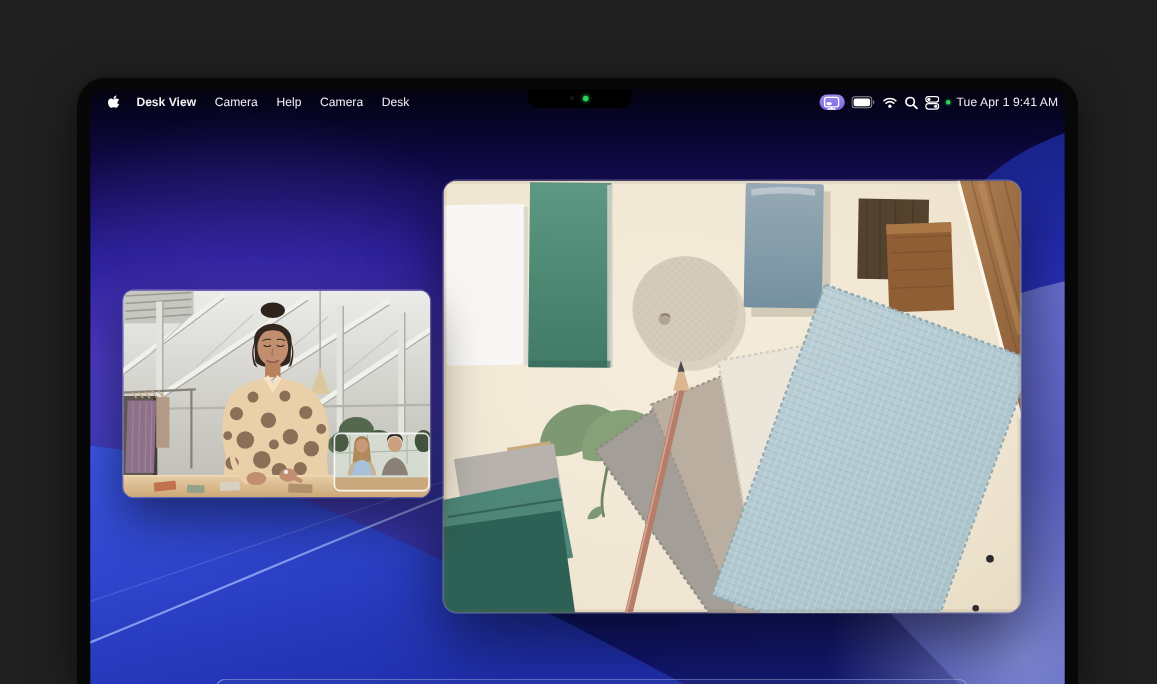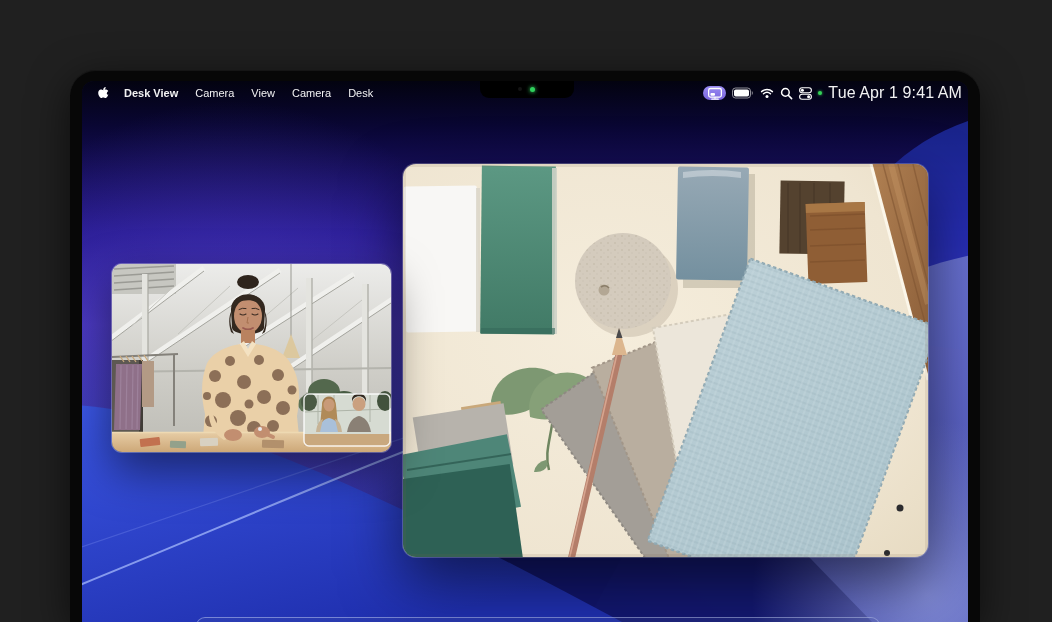--- a/index.html
+++ b/index.html
@@ -12,21 +12,21 @@
   .wallpaper{position:absolute;inset:0;}
   
   .menubar{position:absolute;left:0;top:0;right:0;height:24px;display:flex;align-items:center;
            color:rgba(255,255,255,.95);font-size:11px;z-index:30;}
   .menubar .left{display:flex;align-items:center;gap:11px;padding-left:14px;}
   .menubar .right{display:flex;align-items:center;gap:6px;margin-left:auto;padding-right:6px;}
   .menu-item{padding:2px 3px;cursor:default;white-space:nowrap;}
   .menu-item.app{font-weight:700;}
   .status-pill{width:23px;height:14px;border-radius:7px;background:linear-gradient(180deg,#9a8bf2,#7a66df);
                display:flex;align-items:center;justify-content:center;}
-  .clock{font-size:16px;white-space:nowrap;letter-spacing:.1px;}
+  .clock{font-size:11px;white-space:nowrap;letter-spacing:.1px;}
   .cam-dot{width:4px;height:4px;border-radius:50%;background:#34d158;box-shadow:0 0 3px #34d158;}
   
   .notch{position:absolute;left:398px;top:0;width:94px;height:17px;background:#000;
          border-radius:0 0 9px 9px;z-index:40;}
   .notch .lens{position:absolute;left:38px;top:6px;width:4px;height:4px;border-radius:50%;background:#141414;}
   .notch .cam-on{position:absolute;left:50px;top:5.5px;width:5px;height:5px;border-radius:50%;
                  background:#2fd15c;box-shadow:0 0 4px #3bf070;}
   
   .ft-window{position:absolute;left:30px;top:183px;width:279px;height:188px;border-radius:10px;overflow:hidden;
              box-shadow:0 0 0 1px rgba(255,255,255,.28),0 18px 45px rgba(0,0,0,.5);z-index:20;}
@@ -80,21 +80,21 @@
         <circle cx="845" cy="515" r="175" fill="url(#brGlow)"></circle>
       </svg>
 
       <div class="menubar">
         <div class="left">
           <svg width="14" height="15" viewBox="0 0 14 15">
             <path fill="#fff" d="M10.8,7.6c0-1.7,1.4-2.5,1.5-2.6c-0.8-1.2-2.1-1.4-2.5-1.4C8.6,3.5,7.6,4.3,7.1,4.3 c-0.5,0-1.4-0.7-2.3-0.7C3.5,3.7,2.2,4.9,2.2,6.9c0,1.2,0.4,2.5,1,3.4c0.5,0.8,1.2,1.7,2,1.7c0.8,0,1.1-0.5,2.1-0.5 c1,0,1.3,0.5,2.1,0.5c0.9,0,1.5-0.8,2-1.6c0.6-0.9,0.9-1.8,0.9-1.9C12.3,8.4,10.8,9.3,10.8,7.6z M9.1,2.9 c0.4-0.5,0.7-1.3,0.6-2c-0.6,0-1.4,0.4-1.9,1C7.4,2.4,7.1,3.2,7.2,3.9C7.9,3.9,8.6,3.5,9.1,2.9z"></path>
           </svg>
           <span class="menu-item app">Desk View</span>
           <span class="menu-item">Camera</span>
-          <span class="menu-item">View</span>
+          <span class="menu-item">Help</span>
           <span class="menu-item">Camera</span>
           <span class="menu-item">Desk</span>
         </div>
         <div class="right">
           <span class="status-pill">
             <svg width="20" height="17" viewBox="0 0 22 18">
               <rect x="4" y="3.5" width="14" height="9.5" rx="2" fill="none" stroke="#fff" stroke-width="1.4"></rect>
               <rect x="6" y="8.5" width="5" height="3" rx="1" fill="#fff"></rect>
               <line x1="11" y1="13" x2="11" y2="14.8" stroke="#fff" stroke-width="1.4"></line>
               <line x1="7.5" y1="15.2" x2="14.5" y2="15.2" stroke="#fff" stroke-width="1.4" stroke-linecap="round"></line>

